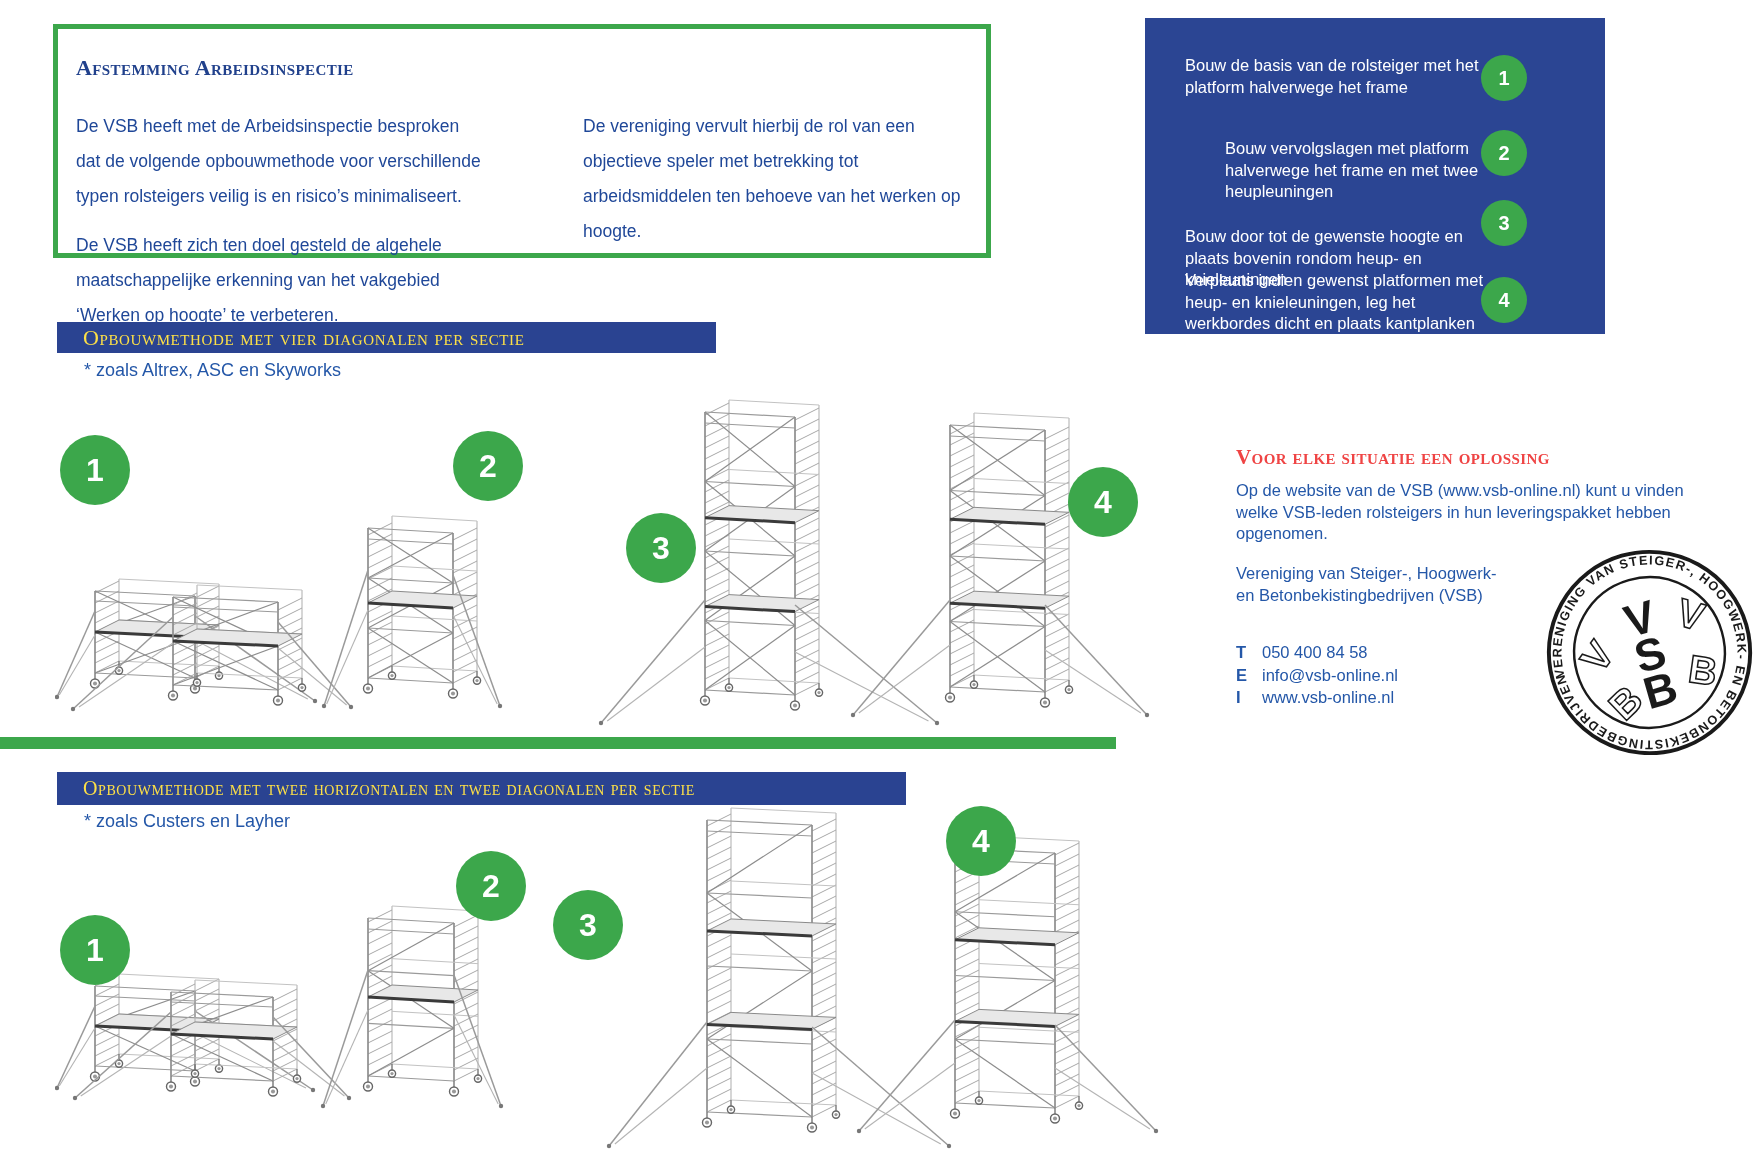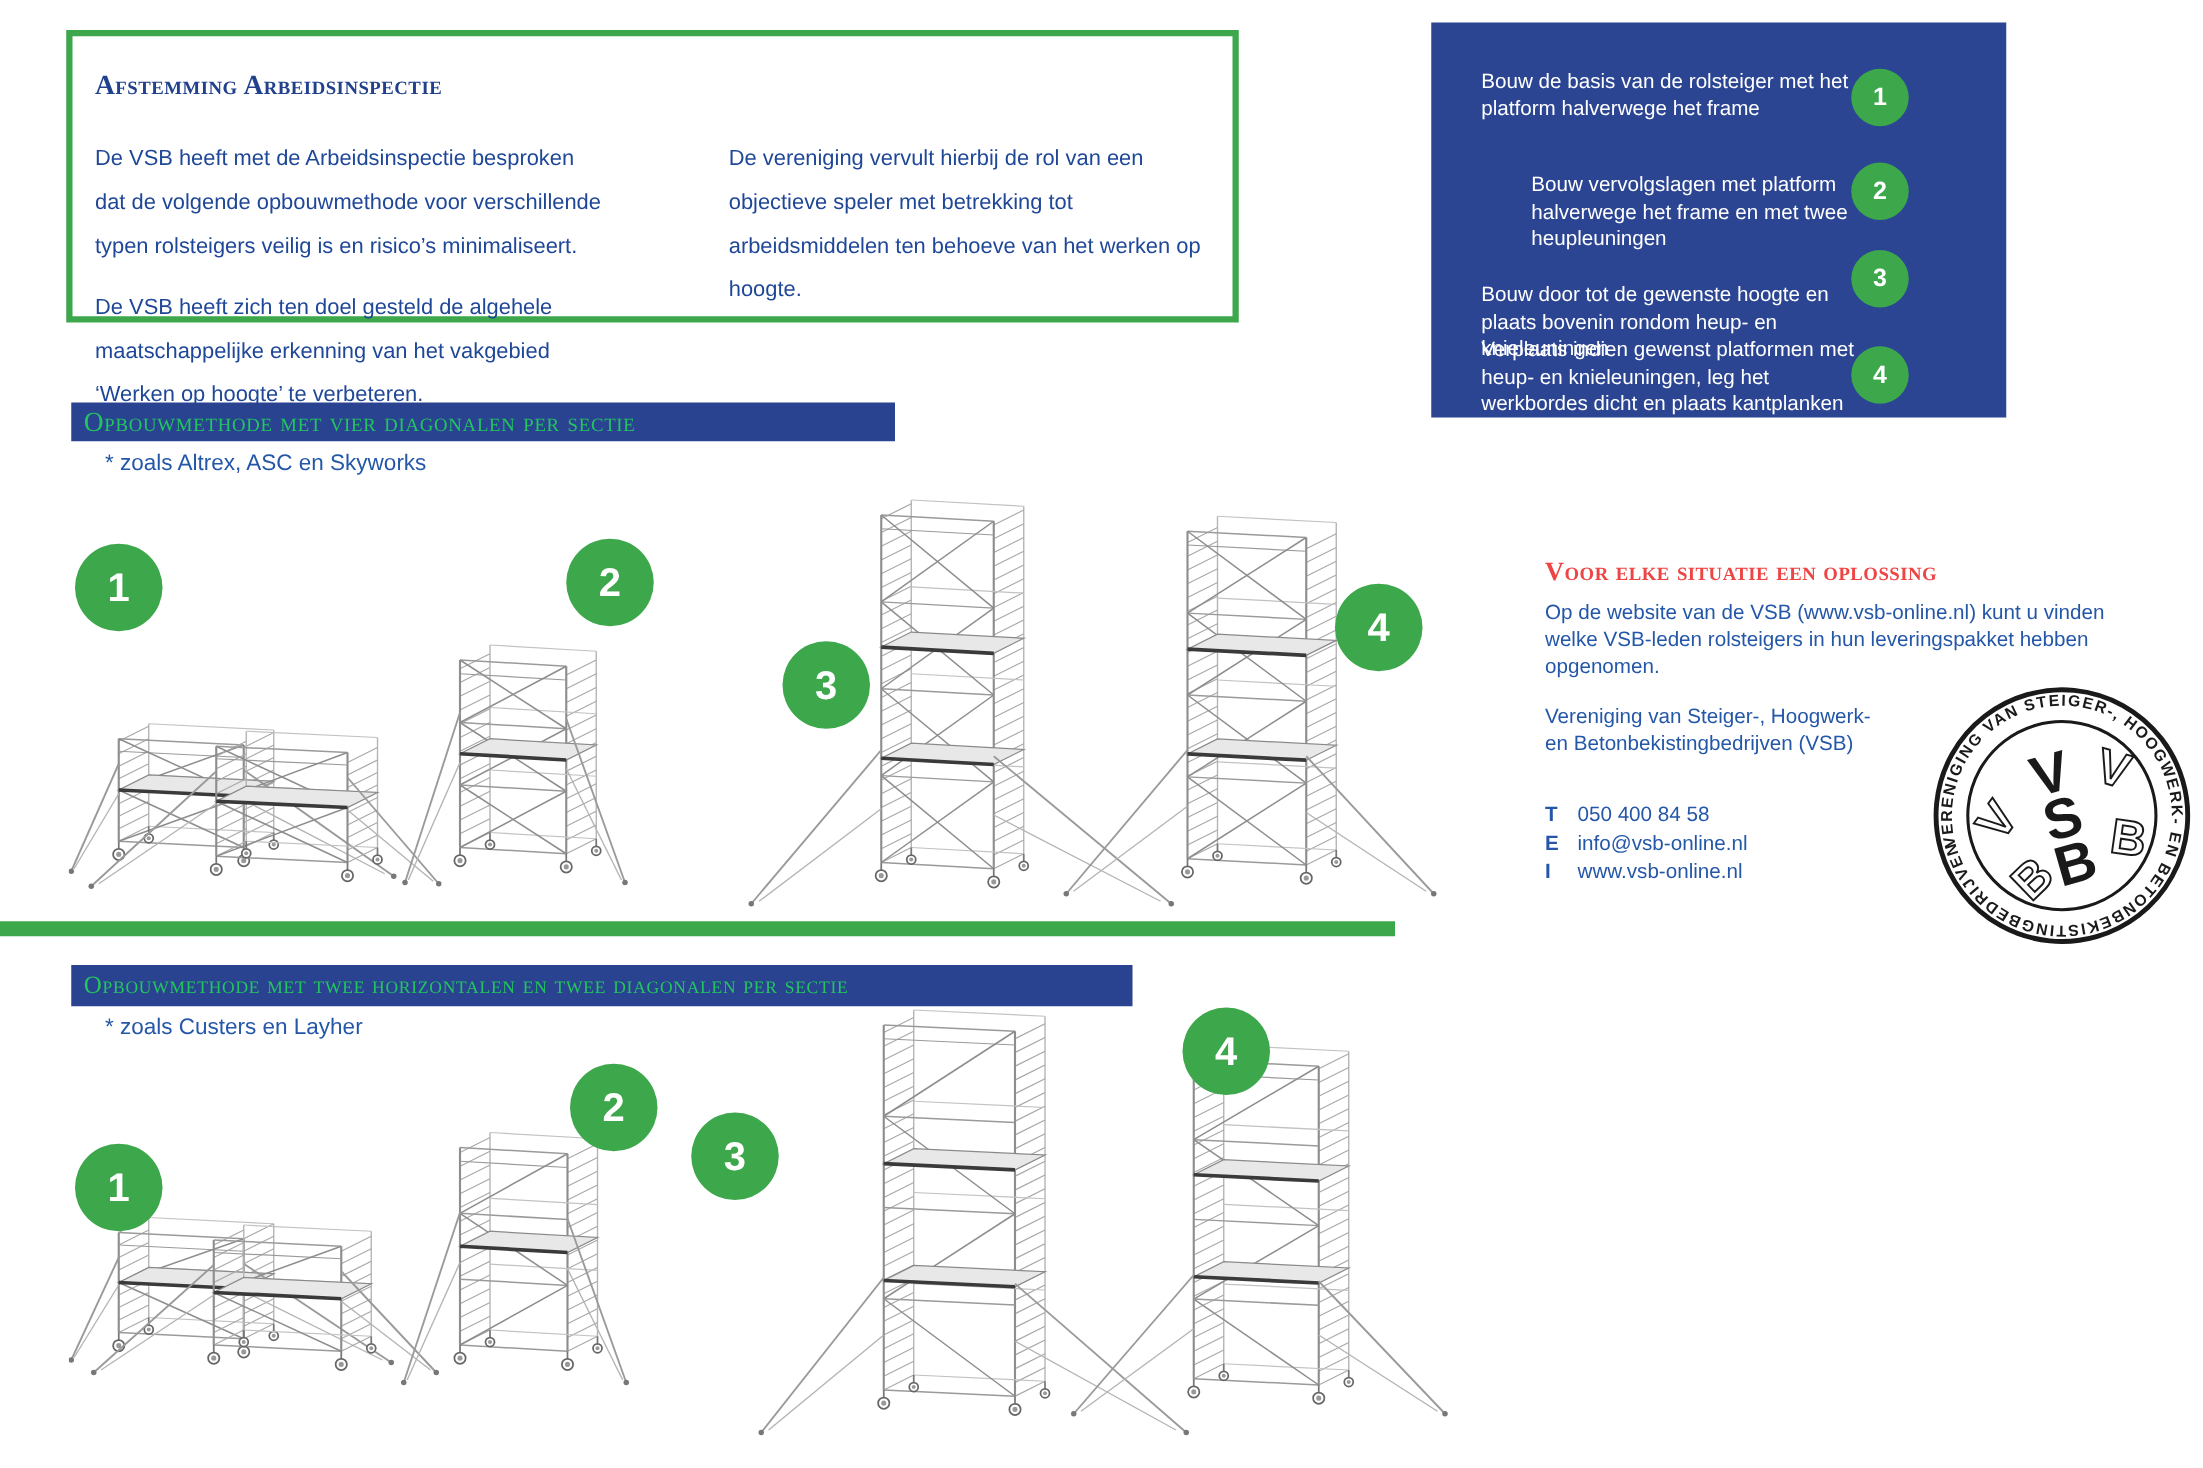--- a/index.html
+++ b/index.html
@@ -20,24 +20,24 @@
   
   .steps-panel{position:absolute;left:1145px;top:18px;width:460px;height:316px;background:#2b4593;}
   .step-text{position:absolute;left:40px;width:305px;color:#fff;font-size:16.5px;line-height:21.5px;}
   .step-badge{position:absolute;left:336px;width:46px;height:46px;border-radius:50%;
               background:#3ca74b;color:#fff;font-weight:bold;font-size:20px;
               display:flex;align-items:center;justify-content:center;}
   .st1{top:37px;} .st2{top:120px;margin-left:40px;} .st3{top:176px;margin-top:32px;} .st4{top:252px;}
   .sb1{top:37px;} .sb2{top:112px;} .sb3{top:182px;} .sb4{top:259px;}
 
   
-  .banner{position:absolute;background:#2a4391;color:#22c55e;
+  .banner{position:absolute;background:#2a4391;color:#fde047;
           font-family:"Liberation Serif",serif;font-variant:small-caps;
           font-weight:500;letter-spacing:.6px;display:flex;align-items:center;
-          padding-left:10px;box-sizing:border-box;}
+          padding-left:26px;box-sizing:border-box;}
   .banner1{left:57px;top:322px;width:659px;height:31px;font-size:22px;}
   .banner2{left:57px;top:772px;width:849px;height:33px;font-size:20px;}
   .note{position:absolute;font-size:18px;color:#2457a8;}
   .note1{left:84px;top:360px;}
   .note2{left:84px;top:811px;}
 
   
   .divider{position:absolute;left:0;top:737px;width:1116px;height:12px;background:#3ca74b;}
 
   

